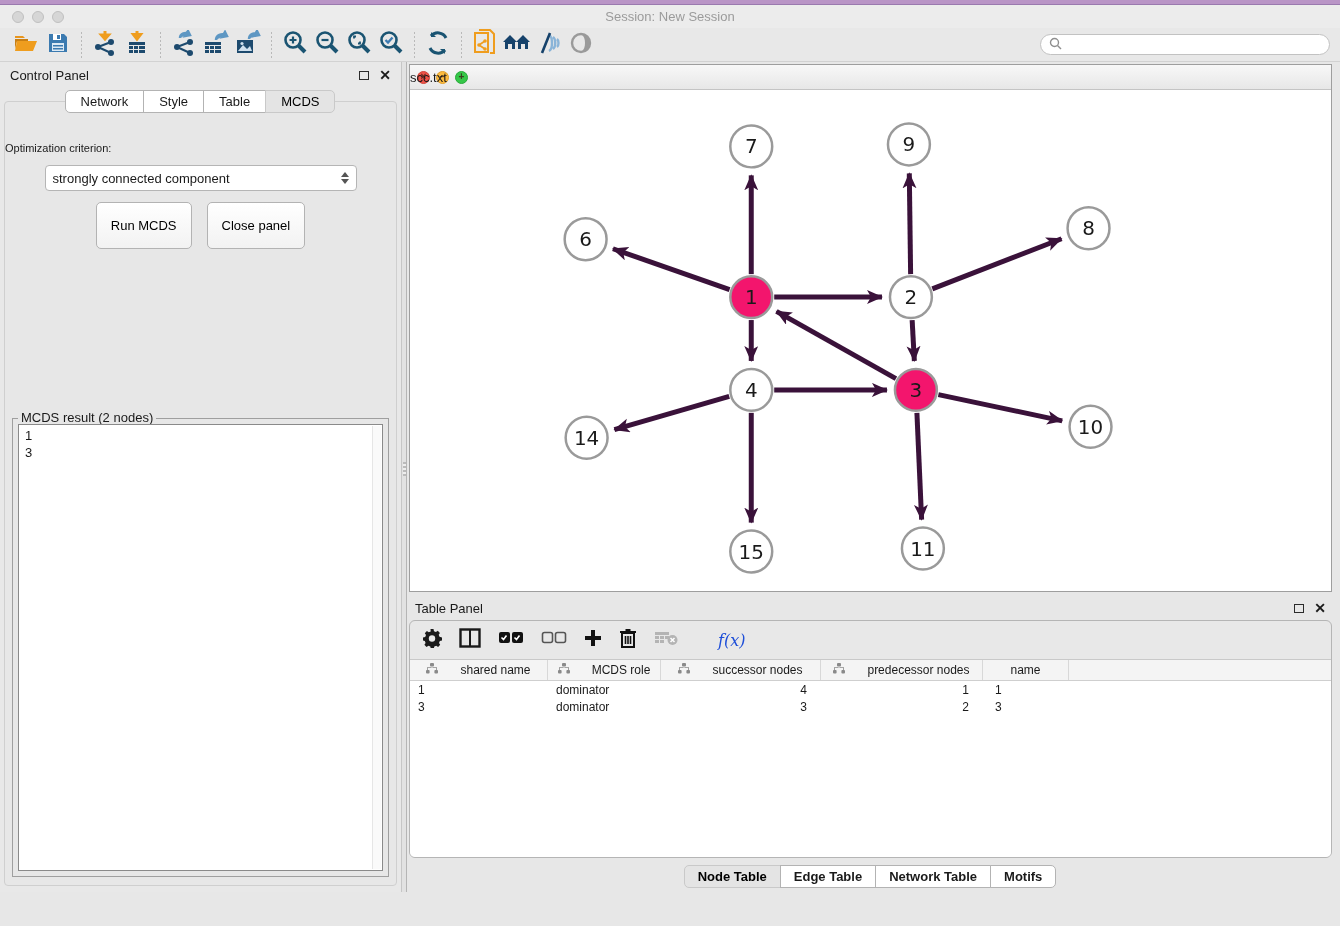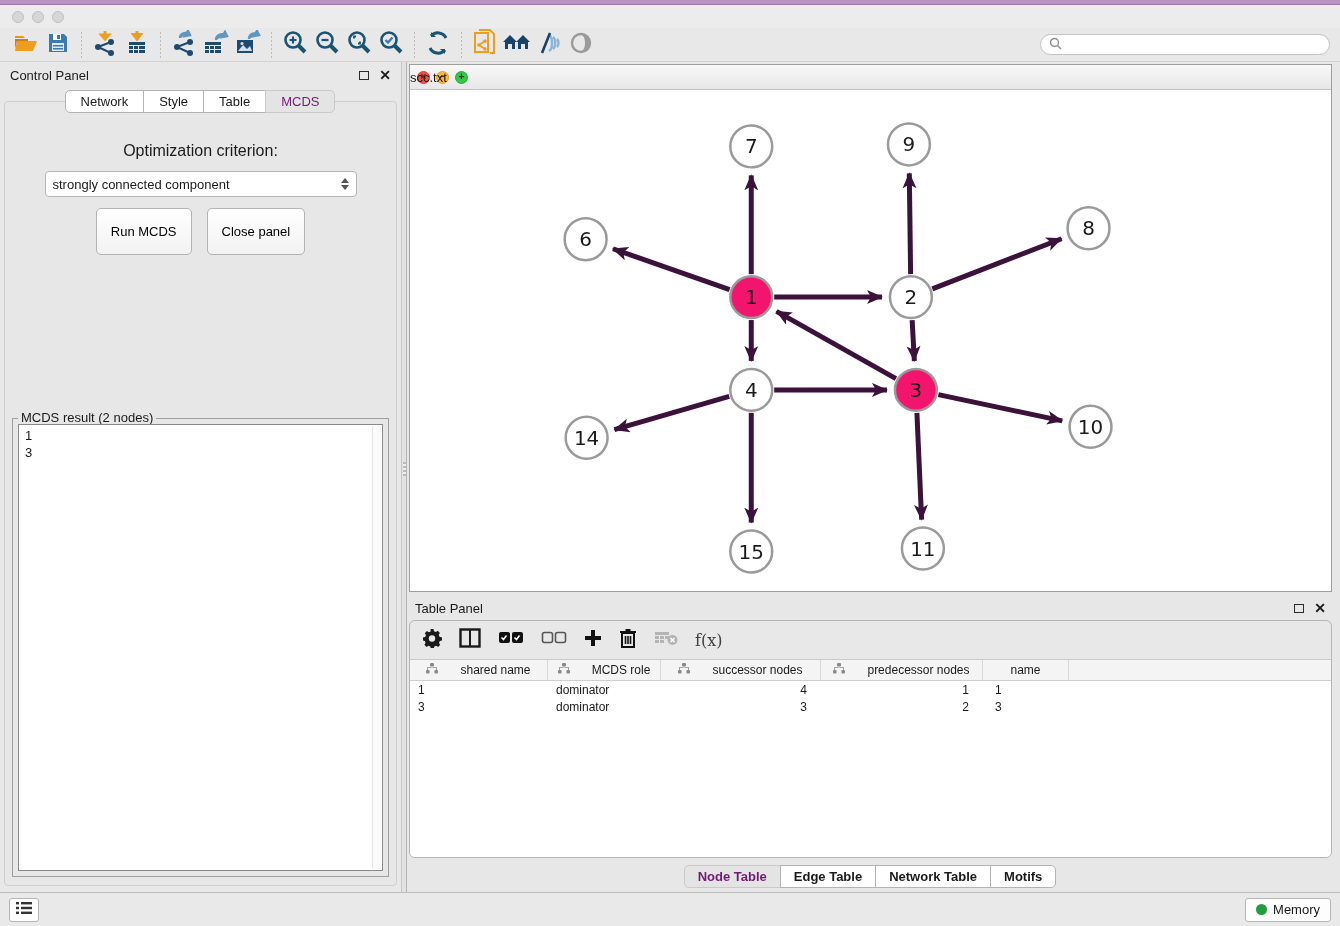--- a/index.html
+++ b/index.html
@@ -29,24 +29,24 @@
   
   .cp-header{height:26px;display:flex;align-items:center;padding:0 10px;}
   .panel-title{font-size:13px;color:#1a1a1a;}
   .panel-icons{margin-left:auto;display:flex;align-items:center;gap:10px;}
   .float-ic{width:10px;height:9px;border:1.6px solid #2b2b2b;display:inline-block;}
   .close-ic{font-size:14px;font-weight:bold;color:#1a1a1a;line-height:1;}
   .cp-tabs{display:flex;justify-content:center;margin-top:2px;position:relative;z-index:2;}
   .tab{border:1px solid #b3b3b3;background:#fff;padding:3px 15px;font-size:13px;margin-left:-1px;cursor:default;}
   .tab:first-child{border-radius:5px 0 0 5px;}
   .tab:last-child{border-radius:0 5px 5px 0;}
-  .tab.active{background:#e4e4e4;color:#701a75;border-color:#c9c9c9;}
+  .tab.active{background:#e4e4e4;color:#000000;border-color:#c9c9c9;}
   .cp-body{flex:1;border:1px solid #cfcfcf;border-radius:4px;background:#e7e7e7;
            margin:-12px 4px 6px 4px;padding-top:28px;display:flex;flex-direction:column;}
-  .opt-label{text-align:center;font-size:16px;margin-top:12px;}
+  .opt-label{text-align:left;font-size:11px;margin-top:12px;}
   .dropdown{width:312px;height:22px;margin:11px auto 0;background:#fff;border:1px solid #b5b5b5;
             border-radius:4px;display:flex;align-items:center;padding:12px 7px;font-size:13px;}
   .stepper{margin-left:auto;display:flex;flex-direction:column;gap:2px;align-items:center;}
   .stepper i{width:0;height:0;border-left:4px solid transparent;border-right:4px solid transparent;}
   .stepper .up{border-bottom:5px solid #555;}
   .stepper .dn{border-top:5px solid #555;}
   .btn-row{display:flex;justify-content:center;gap:15px;margin-top:11px;}
   .btn{border:1px solid #b3b3b3;border-radius:5px;background:linear-gradient(#ffffff,#f2f2f2);
        font-size:13px;padding:15px 14px;font-family:"Liberation Sans",sans-serif;}
   .cp-spacer{flex:1;}
@@ -85,35 +85,36 @@
   .tp-tabs .tab{font-weight:bold;padding:3px 13px;}
   .tp-tabs .tab.active{font-weight:bold;}
   
   .statusbar{height:34px;border-top:1px solid #bdbdbd;background:#e9e9e9;display:flex;
              align-items:center;padding:0 9px;}
   .sb-btn{width:30px;height:24px;border:1px solid #b5b5b5;border-radius:3px;background:#fdfdfd;
           display:flex;align-items:center;justify-content:center;}
   .mem-btn{margin-left:auto;display:flex;align-items:center;gap:6px;border:1px solid #b5b5b5;
            border-radius:3px;background:#fdfdfd;height:24px;padding:0 10px;font-size:13px;}
   .mem-dot{width:11px;height:11px;border-radius:50%;background:#1e9e3e;}
-  .fx{font-family:"DejaVu Serif",serif;font-size:16px;color:#404040;}
+  .fx{font-family:"DejaVu Serif",serif;font-style:italic;font-size:16px;color:#1d4ed8;margin-left:23px;}
 </style>
 </head>
 <body>
 
 <div class="app">
 
   <div class="desktop-strip"></div>
 
   <div class="titlebar">
     <div class="traffic">
       <span class="tl"></span>
       <span class="tl"></span>
       <span class="tl"></span>
     </div>
+    <div class="win-title">Session: New Session</div>
   </div>
 
   <div class="toolbar">
     <div class="tb-btn">
       <span>
         <svg width="26" height="24" viewBox="0 0 26 24">
             <path d="M2 5h8l2 2h-10z" fill="#e8951c"></path>
             <path d="M2 8h13v2H4l-2 8z" fill="#c97f13"></path>
             <path d="M4 10h20l-4 10H2z" fill="#ef9d1e"></path>
           </svg>
@@ -536,34 +537,14 @@
         <div class="tp-tabs" id="tp-tabs">
             <div class="tab active">Node Table</div>
             <div class="tab">Edge Table</div>
             <div class="tab">Network Table</div>
             <div class="tab">Motifs</div>
           </div>
       </div>
     </div>
   </div>
 
-  <div class="statusbar">
-    <div class="sb-btn">
-      <span>
-        <svg width="18" height="14" viewBox="0 0 18 14">
-            <g fill="#333">
-              <rect x="1" y="1" width="3" height="2.4"></rect>
-              <rect x="6" y="1" width="11" height="2.4"></rect>
-              <rect x="1" y="5.8" width="3" height="2.4"></rect>
-              <rect x="6" y="5.8" width="11" height="2.4"></rect>
-              <rect x="1" y="10.6" width="3" height="2.4"></rect>
-              <rect x="6" y="10.6" width="11" height="2.4"></rect>
-            </g>
-          </svg>
-      </span>
-    </div>
-    <div class="mem-btn">
-      <span class="mem-dot"></span>
-      <span>Memory</span>
-    </div>
-  </div>
 
 </div>
 
 </body></html>

